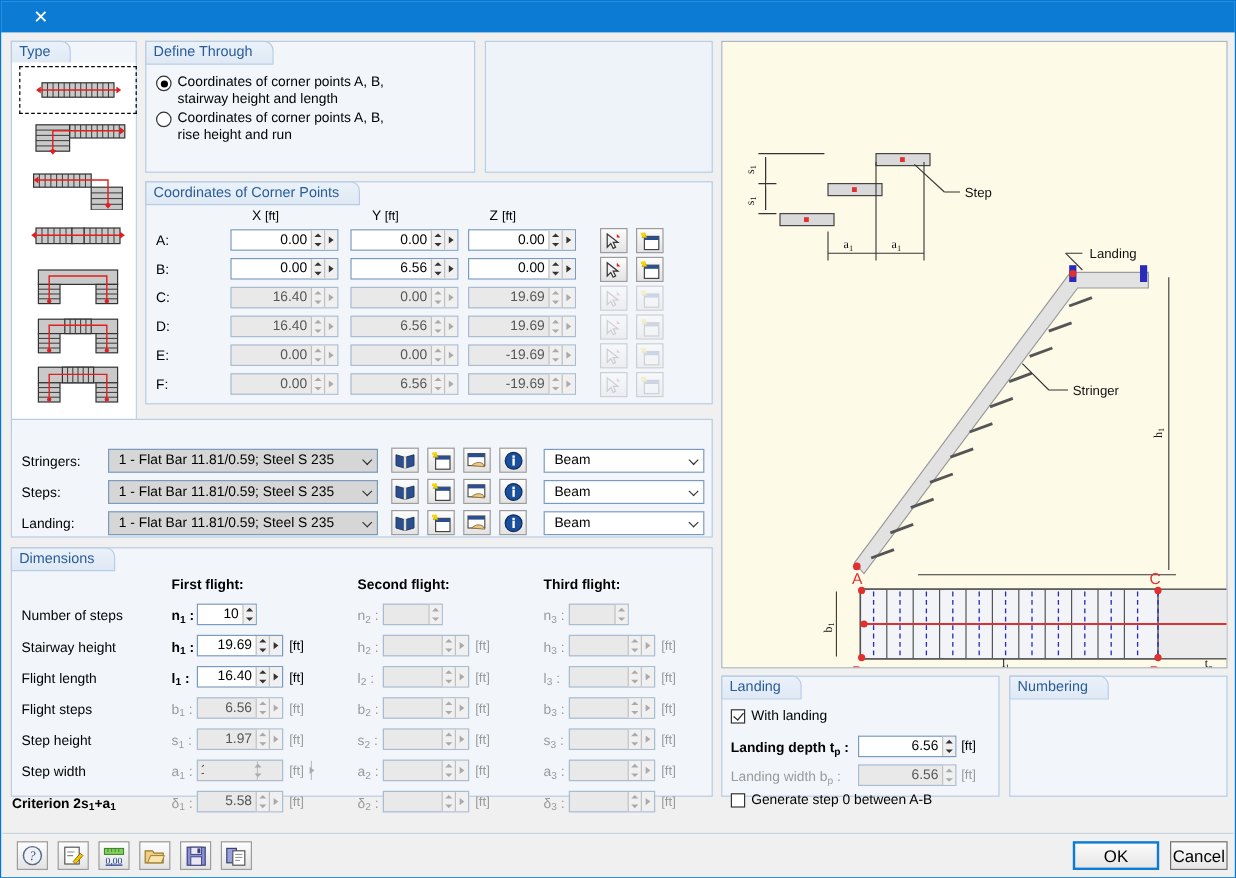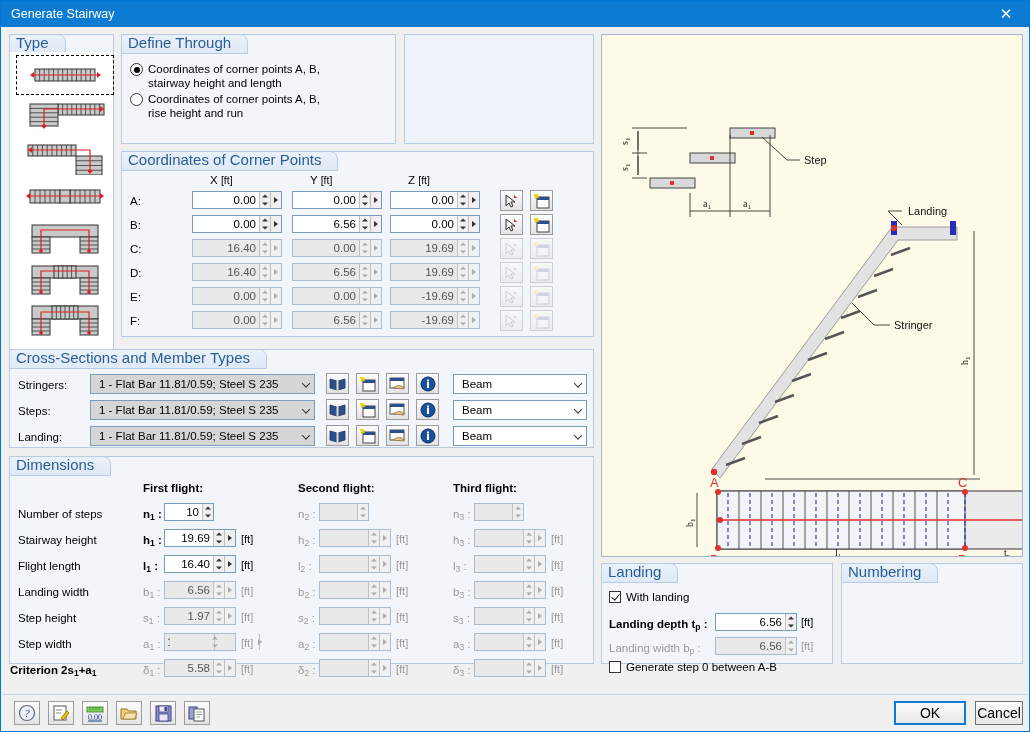--- a/index.html
+++ b/index.html
@@ -17,21 +17,21 @@
   .titlebar { height:26px; background:#0b7bd4; color:#fff; display:flex;
               align-items:center; padding:0 0 0 10px; font-size:12.5px; }
   .titlebar .ttl { flex:1; }
   .closebtn { width:46px; height:26px; display:flex; align-items:center;
               justify-content:center; color:#fff; font-size:15px; cursor:default; }
 
   
   .grp { position:absolute; border:1px solid #b8cce4; background:#f2f6fb; }
   .grp > .hdr {
     position:absolute; top:-1px; left:-1px; height:20px; line-height:16px;
-    padding:0 16px 0 6px; font-size:15px; color:#2a5d96;
+    padding:0 16px 0 6px; font-size:12px; color:#2a5d96;
     background:linear-gradient(#eaf1f9,#dfe9f5);
     border:1px solid #b8cce4; border-bottom:1px solid #b8cce4;
     border-radius:0 8px 0 0;
   }
   .grp > .body { position:absolute; left:0; right:0; top:17px; bottom:0; }
 
   
   .fld { position:absolute; height:18px; border:1px solid #7a9bc0; background:#fff;
          display:flex; align-items:stretch; }
   .fld.dis { background:#e9e9e9; border-color:#a8bcd2; }
@@ -106,21 +106,20 @@
           display:flex; align-items:center; justify-content:center;margin-left:28px; }
   .pbtn.focus { border:2px solid #0b7bd4; }
   .sub { font-size:8.5px; vertical-align:-2px; }
 </style>
 </head>
 <body>
 
 <div class="dlg">
 
   <div class="titlebar">
-    <span class="ttl">Generate Stairway</span>
     <div class="closebtn">✕</div>
   </div>
 
   <div class="grp" style="left:8px; top:33px; width:105px; height:320px;">
     <div class="hdr">Type</div>
     <div class="body" style="background:#fff;" id="type-body">
         <div class="thumb sel" style="top: 3px;"><svg width="96" height="38" viewBox="0 0 96 38">
             <rect x="18" y="13" width="60" height="12" stroke="#333" stroke-width="1" fill="#c9c9c9"></rect>
             <line x1="22.615384615384613" y1="13" x2="22.615384615384613" y2="25" stroke="#333" stroke-width="0.8"></line>
             <line x1="27.23076923076923" y1="13" x2="27.23076923076923" y2="25" stroke="#333" stroke-width="0.8"></line>
@@ -513,21 +512,20 @@
             <rect x="4" y="4" width="12" height="11" fill="#fff" stroke="#444" stroke-width="1"></rect>
             <rect x="4" y="4" width="12" height="3" fill="#2b4f8e"></rect>
             <polygon points="4,1 6,5 2,5" fill="#f5d800" stroke="#b89f00" stroke-width=".6"></polygon>
             <polygon points="1,3 5,3 5,1 1,1" fill="#f5d800"></polygon>
           </svg>
         </div>
       </div>
   </div>
 
   <div class="grp" style="left:8px; top:348px; width:585px; height:99px;">
-    <div class="hdr">Cross-Sections and Member Types</div>
     <div class="body" id="xs-body">
         <div class="lbl" style="left: 8px; top: 11px;">Stringers:</div>
         <div class="combo gray" style="left: 80px; top: 7px; width: 225px;">
           <span class="ctxt">1 - Flat Bar 11.81/0.59; Steel S 235</span>
           <span class="cbtn"></span>
         </div>
         <div class="ibtn" style="left: 316px; top: 6px;">
           <svg width="17" height="15">
             <path d="M1 3 L8 5 L8 14 L1 12 Z" fill="#2b4f8e" stroke="#1b3560" stroke-width=".8"></path>
             <path d="M16 3 L9 5 L9 14 L16 12 Z" fill="#2b4f8e" stroke="#1b3560" stroke-width=".8"></path>
@@ -725,21 +723,21 @@
         <div class="lbl dim" style="left: 443px; top: 85px;">l<span class="sub">3</span> :</div>
         <div class="fld dis" style="left: 464px; top: 81px; width: 72px;">
           <span class="val"></span>
           <span class="spin">
             <i class="up"></i>
             <i class="dn"></i>
           </span>
           <span class="arw"></span>
         </div>
         <div class="unit dim" style="left: 541px; top: 85px;">[ft]</div>
-        <div class="lbl" style="left: 8px; top: 111px;">Landing width</div>
+        <div class="lbl" style="left: 8px; top: 111px;">Flight steps</div>
         <div class="lbl dim" style="left: 133px; top: 111px;">b<span class="sub">1</span> :</div>
         <div class="fld dis" style="left: 154px; top: 107px; width: 72px;">
           <span class="val">6.56</span>
           <span class="spin">
             <i class="up"></i>
             <i class="dn"></i>
           </span>
           <span class="arw"></span>
         </div>
         <div class="unit dim" style="left: 231px; top: 111px;">[ft]</div>

